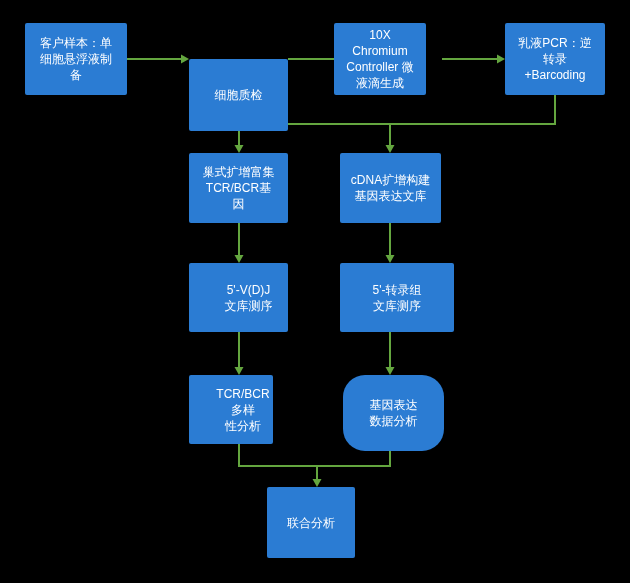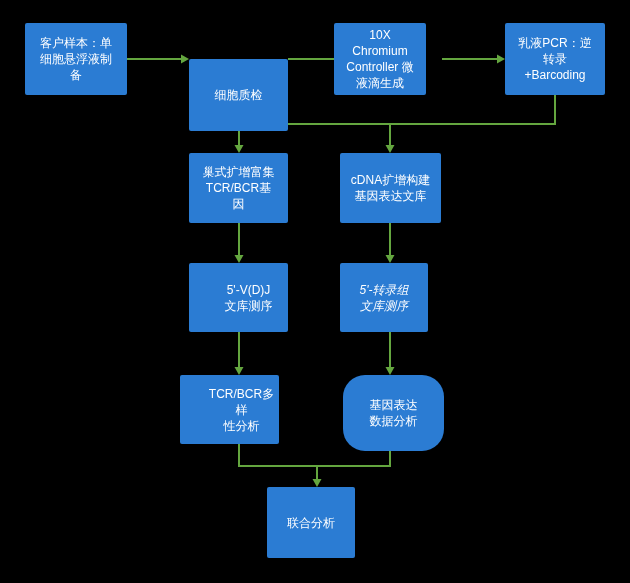--- a/index.html
+++ b/index.html
@@ -113,26 +113,26 @@
   </div>
   <div class="node" style="left:340px; top:153px; width:101px; height:70px;">
     <span class="label">cDNA扩增构建
 基因表达文库</span>
   </div>
 
   <div class="node" style="left:189px; top:263px; width:99px; height:69px;padding-left:20px;">
     <span class="label">5'-V(D)J
 文库测序</span>
   </div>
-  <div class="node" style="left:340px; top:263px; width:88px; height:69px;font-style:italic;">
+  <div class="node" style="left:340px; top:263px; width:114px; height:69px;">
     <span class="label">5'-转录组
 文库测序</span>
   </div>
 
-  <div class="node" style="left:180px; top:375px; width:99px; height:69px;padding-left:24px;">
+  <div class="node" style="left:189px; top:375px; width:84px; height:69px;padding-left:24px;">
     <span class="label">TCR/BCR多样
 性分析</span>
   </div>
   <div class="node" style="left:343px; top:375px; width:101px; height:76px;border-radius:22px;">
     <span class="label">基因表达
 数据分析</span>
   </div>
 
   <div class="node" style="left:267px; top:487px; width:88px; height:71px;">
     <span class="label">联合分析</span>

